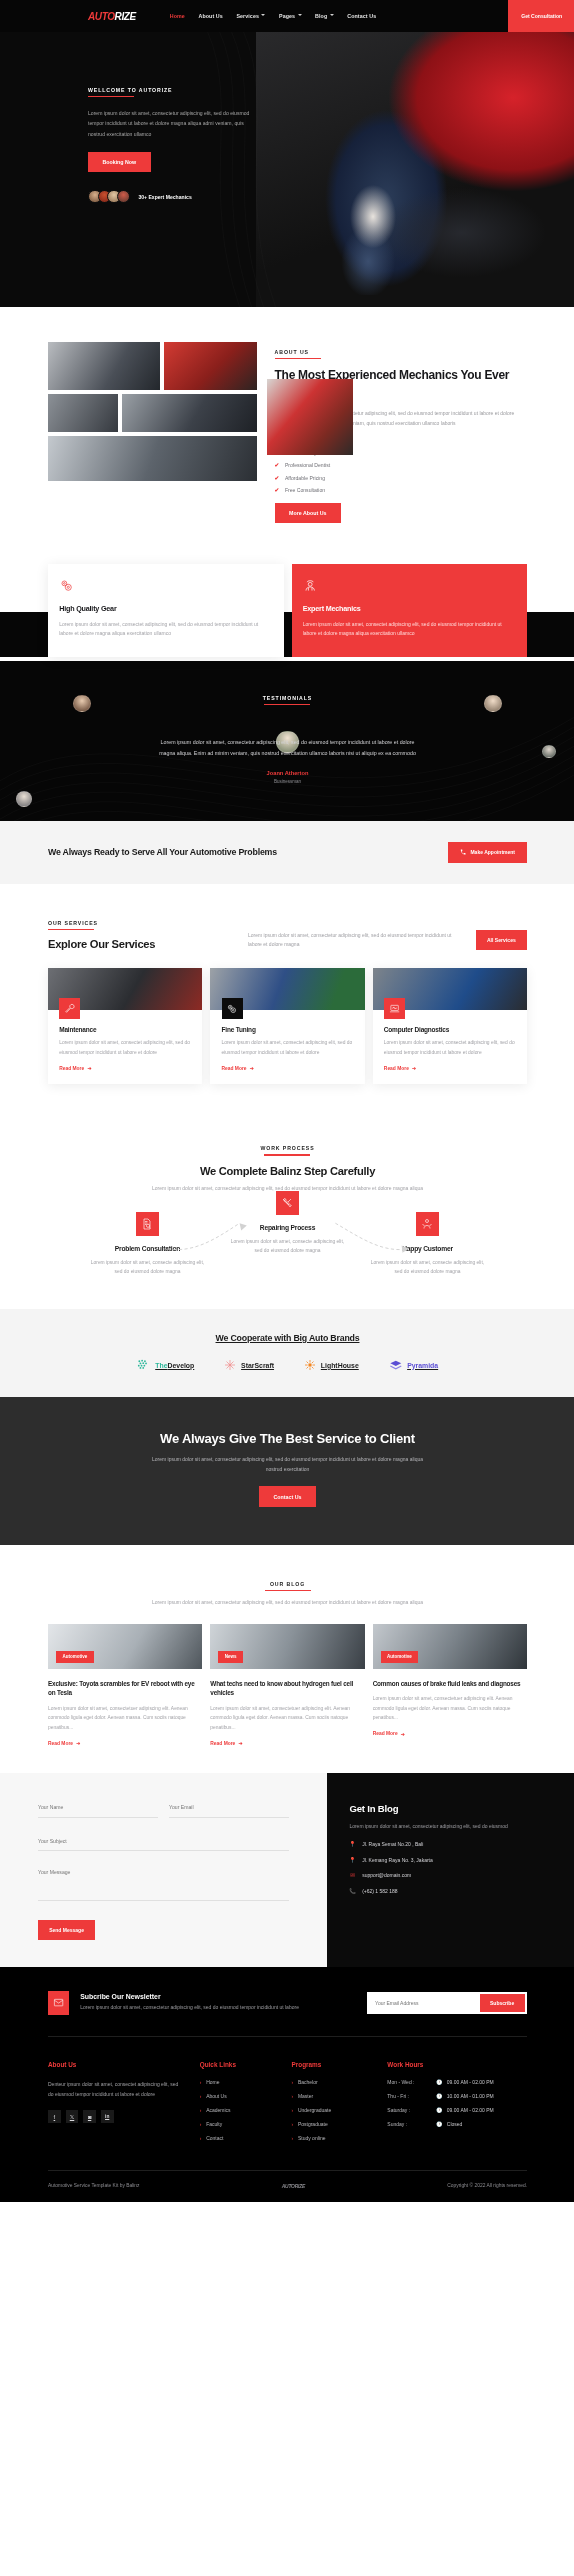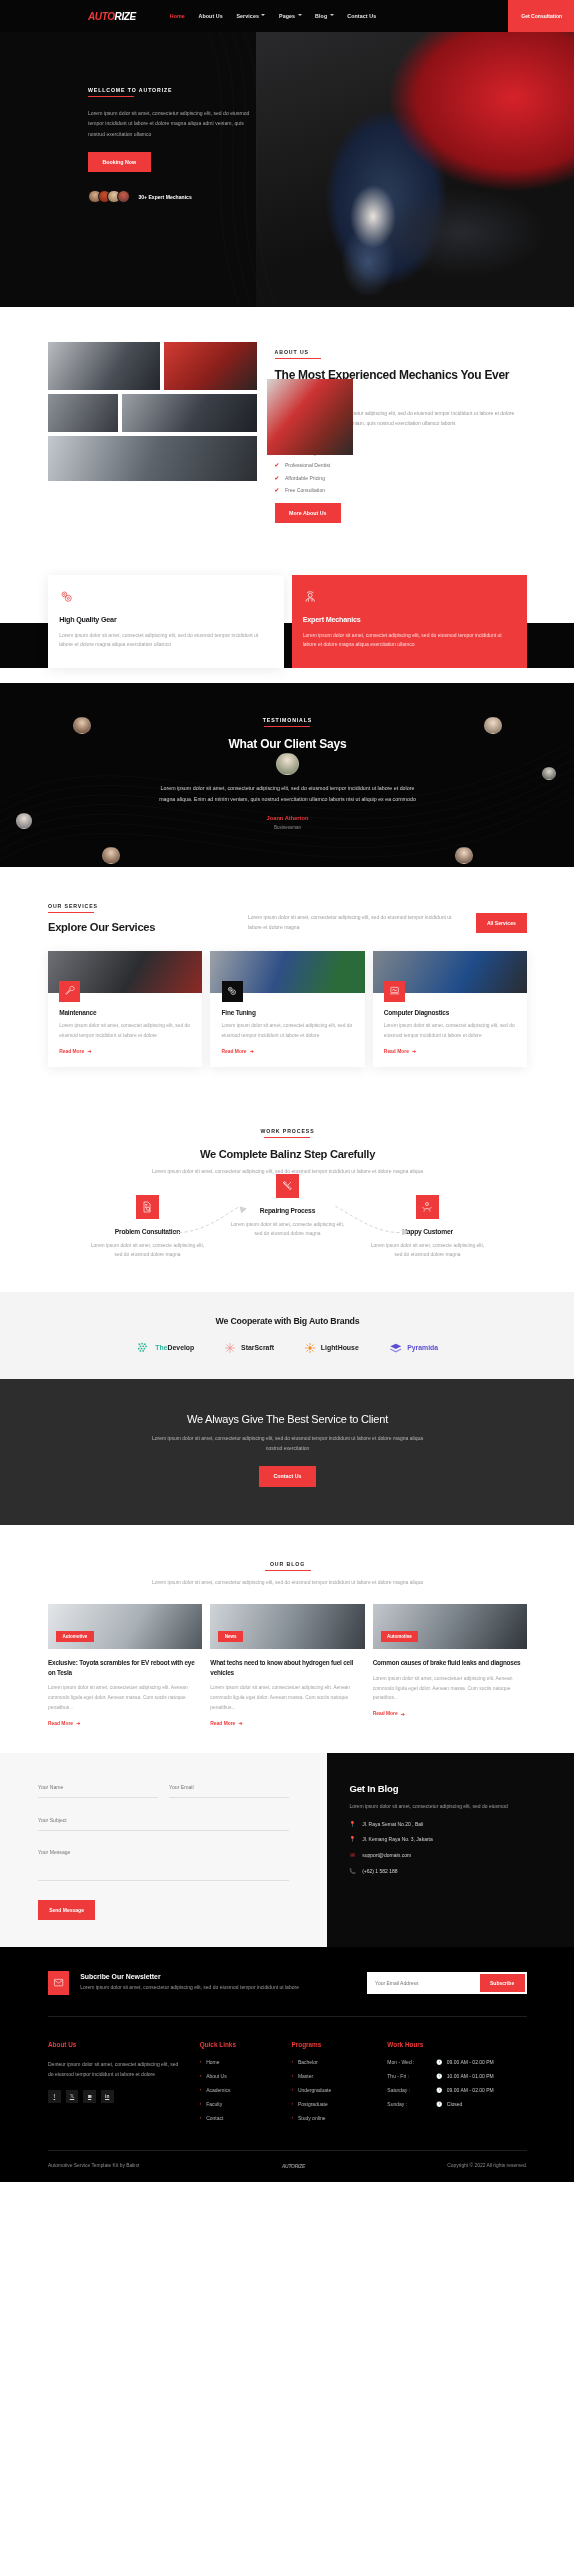--- a/index.html
+++ b/index.html
@@ -122,21 +122,21 @@
     position: absolute; right: -96px; top: 37px; width: 86px; height: 76px;
     background: linear-gradient(130deg,#d8d5d2 0%, #c33 38%, #7d2a22 70%, #2e2a28 100%);
   }
   .about-btn { margin-top: 9.6px; }
 
   
   .features { position: relative; background: #fff; padding-bottom: 0; }
   .feat-strip {
     position: absolute; left: 0; right: 0; bottom: 0; height: 45px; background: #060606;
   }
-  .feat-grid { position: relative; z-index: 3; display: flex; gap: 8px; width: 479px; margin: 15px auto; padding-top: 14.4px; }
+  .feat-grid { position: relative; z-index: 3; display: flex; gap: 8px; width: 479px; margin: 4px auto; padding-top: 14.4px; }
   .feat-card {
     flex: 1; background: #fff; padding: 14.4px 11.2px 17.6px;
     box-shadow: 0 1.6px 12.8px rgba(0,0,0,.09);
   }
   .feat-card.dark { background: #ee3a3a; box-shadow: none; }
   .feat-icon { width: 14.4px; height: 14.4px; margin-bottom: 8.8px; }
   .feat-title { font-size: 7.2px; font-weight: 800; letter-spacing: -0.2px; color: #17171a; }
   .feat-card.dark .feat-title { color: #fff; }
   .feat-text { color: #a3a3a8; font-size: 5px; line-height: 1.95; margin-top: 6.4px; }
   .feat-card.dark .feat-text { color: #ffd9d9; }
@@ -203,28 +203,28 @@
   .proc-sub { color: #a2a2a7; font-size: 5px; line-height: 1.95; margin-top: 7.2px; }
   .proc-row { display: flex; align-items: flex-start; justify-content: center; margin-top: 17.6px; position: relative; }
   .proc-step { width: 140px; text-align: center; }
   .proc-step.up { margin-top: -21px; }
   .proc-icon { width: 22.4px; height: 24px; background: #ee3a3a; margin: 0 auto; display: flex; align-items: center; justify-content: center; }
   .proc-name { font-size: 6.7px; font-weight: 800; margin-top: 9.6px; letter-spacing: -0.2px; }
   .proc-text { color: #a3a3a8; font-size: 4.9px; line-height: 1.95; margin-top: 5.6px; padding: 0 9.6px; }
   .arrow-svg { position: absolute; top: 0; left: 0; width: 100%; height: 48px; pointer-events: none; }
 
   
-  .brands { background: #f4f4f4; padding: 24px 0 25.5px; text-align: center; }
+  .brands { background: #f4f4f4; padding: 24px 0 25.5px; text-align: center; text-decoration: underline; }
   .brands-title { font-size: 8.8px; font-weight: 800; letter-spacing: -0.2px; }
   .brands-row { display: flex; align-items: center; justify-content: center; gap: 30px; margin-top: 16px; }
   .brand { display: flex; align-items: center; gap: 4.8px; font-size: 6.9px; font-weight: 700; }
 
   
   .cta { background: #2d2d2d; padding: 34px 0 38px; text-align: center; }
-  .cta-title { color: #fff; font-size: 11px; font-weight: 400; letter-spacing: -0.2px; }
+  .cta-title { color: #fff; font-size: 13px; font-weight: 700; letter-spacing: -0.2px; }
   .cta-sub { color: #b4b4b8; font-size: 5px; line-height: 2.0; width: 271px; margin: 8px auto 0; }
   .cta-btn { margin-top: 12.8px; }
 
   
   .blog { padding: 29px 0 27px; background: #fff; text-align: center; }
   .blog-title { font-size: 12px; font-weight: 800; margin-top: 9.6px; letter-spacing: -0.3px; }
   .blog-sub { color: #a2a2a7; font-size: 5px; line-height: 1.95; margin-top: 7.2px; }
   .blog-grid { display: flex; gap: 8px; margin-top: 16px; text-align: left; }
   .blog-card { flex: 1; }
   .blog-img { height: 45px; background-size: cover; position: relative; }
@@ -447,27 +447,37 @@
     <div class="tav c"></div>
     <div class="tav d"></div>
     <div class="tav e"></div>
     <div class="tav f"></div>
     <div class="tav g"></div>
     <div class="testi-inner">
       <div class="eyebrow center">
         <div class="etext">TESTIMONIALS</div>
         <div class="eline"></div>
       </div>
-      <div class="testi-title">What Our Client Says</div>
       <div class="testi-quote">Lorem ipsum dolor sit amet, consectetur adipiscing elit, sed do eiusmod tempor incididunt ut labore et dolore magna aliqua. Enim ad minim veniam, quis nostrud exercitation ullamco laboris nisi ut aliquip ex ea commodo</div>
       <div class="testi-name">Joann Atherton</div>
       <div class="testi-role">Businessman</div>
     </div>
   </div>
 
+  <div class="ready">
+    <div class="container ready-row">
+      <div class="ready-title">We Always Ready to Serve All Your Automotive Problems</div>
+      <button class="btn-appt">
+        <svg width="6.4" height="6.4" viewBox="0 0 24 24" fill="#fff">
+            <path d="M6.6 10.8c1.4 2.8 3.8 5.2 6.6 6.6l2.2-2.2c.3-.3.7-.4 1-.2 1.2.4 2.4.6 3.6.6.6 0 1 .4 1 1V20c0 .6-.4 1-1 1C11 21 3 13 3 3c0-.6.4-1 1-1h3.4c.6 0 1 .4 1 1 0 1.3.2 2.5.6 3.6.1.4 0 .8-.2 1l-2.2 2.2z"></path>
+          </svg>
+        <span>Make Appointment</span>
+      </button>
+    </div>
+  </div>
 
   <div class="services">
     <div class="container">
       <div class="svc-head">
         <div class="left">
           <div class="eyebrow">
             <div class="etext" style="color:#1b1b1b">OUR SERVICES</div>
             <div class="eline"></div>
           </div>
           <div class="svc-h2">Explore Our Services</div>

